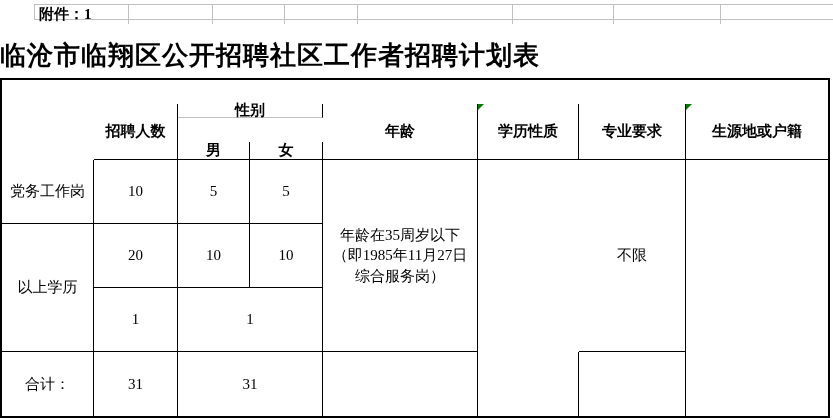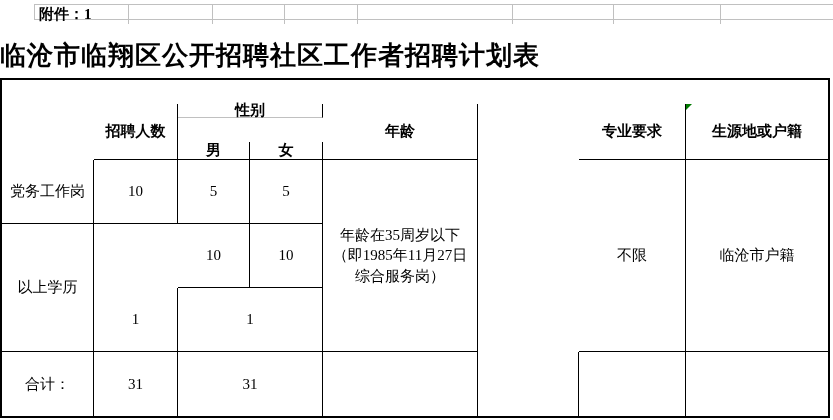--- a/index.html
+++ b/index.html
@@ -74,42 +74,46 @@
     <span class="title">临沧市临翔区公开招聘社区工作者招聘计划表</span>
   </div>
 
   <div class="tbl">
 
     <div class="c hd" style="grid-area:1/2/3/3">招聘人数</div>
     <div class="c hd gb" style="grid-area:1/3/2/5">性别</div>
     <div class="c hd" style="grid-area:2/3/3/4">男</div>
     <div class="c hd" style="grid-area:2/4/3/5">女</div>
     <div class="c hd" style="grid-area:1/5/3/6">年龄</div>
+    <div class="c hd" style="grid-area:1/6/3/7">
+      <span class="tri"></span>
+      <span>学历性质</span>
+    </div>
     <div class="c hd" style="grid-area:1/7/3/8">专业要求</div>
     <div class="c hd nr" style="grid-area:1/8/3/9">
       <span class="tri"></span>
       <span>生源地或户籍</span>
     </div>
 
     <div class="c" style="grid-area:3/1/4/2">党务工作岗</div>
     <div class="c" style="grid-area:3/2/4/3">10</div>
     <div class="c" style="grid-area:3/3/4/4">5</div>
     <div class="c" style="grid-area:3/4/4/5">5</div>
 
     <div class="c" style="grid-area:4/1/6/2">以上学历</div>
+    <div class="c" style="grid-area:4/2/5/3">20</div>
     <div class="c" style="grid-area:4/3/5/4">10</div>
     <div class="c" style="grid-area:4/4/5/5">10</div>
     <div class="c" style="grid-area:5/2/6/3">1</div>
     <div class="c" style="grid-area:5/3/6/5">1</div>
 
     <div class="c prl" style="grid-area:3/5/6/6">年龄在35周岁以下
 （即1985年11月27日
 综合服务岗）</div>
     <div class="c" style="grid-area:3/7/6/8">不限</div>
-    <div class="c nr" style="grid-area:3/8/6/9">临沧市户籍</div>
 
     <div class="c nb" style="grid-area:6/1/7/2">合计：</div>
     <div class="c nb" style="grid-area:6/2/7/3">31</div>
     <div class="c nb" style="grid-area:6/3/7/5">31</div>
     <div class="c nb" style="grid-area:6/5/7/6"></div>
     <div class="c nb" style="grid-area:6/6/7/7"></div>
     <div class="c nb" style="grid-area:6/7/7/8"></div>
     <div class="c nb nr" style="grid-area:6/8/7/9"></div>
 
   </div>

